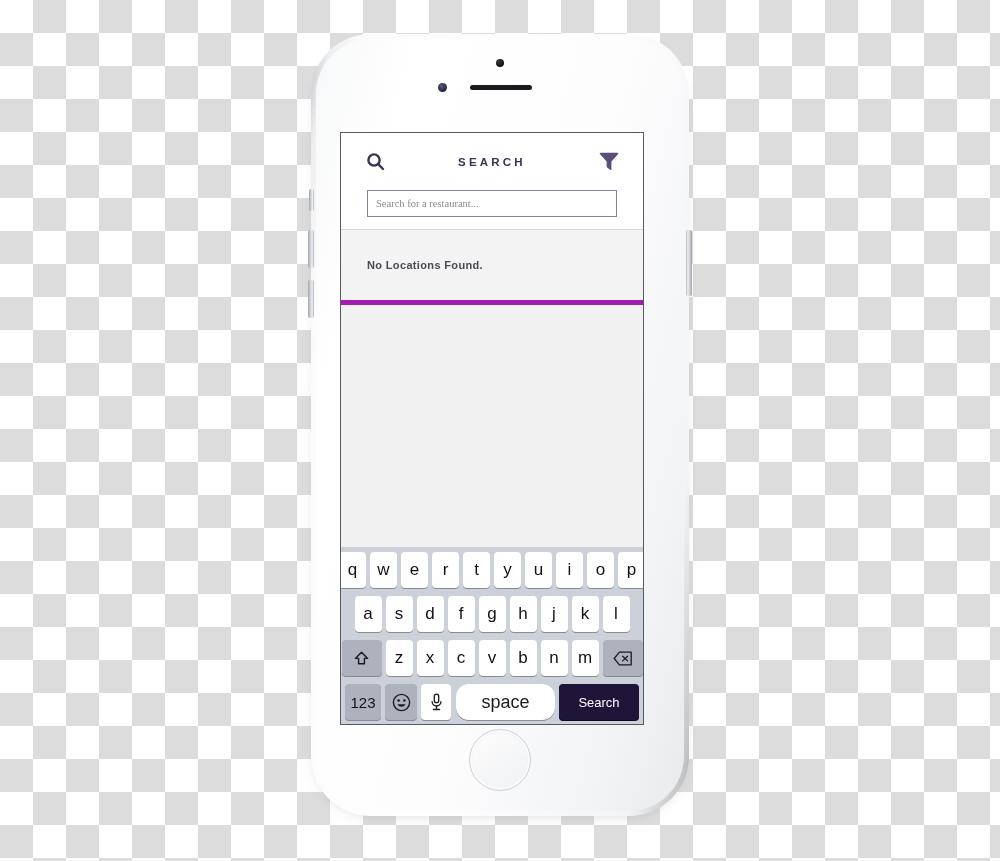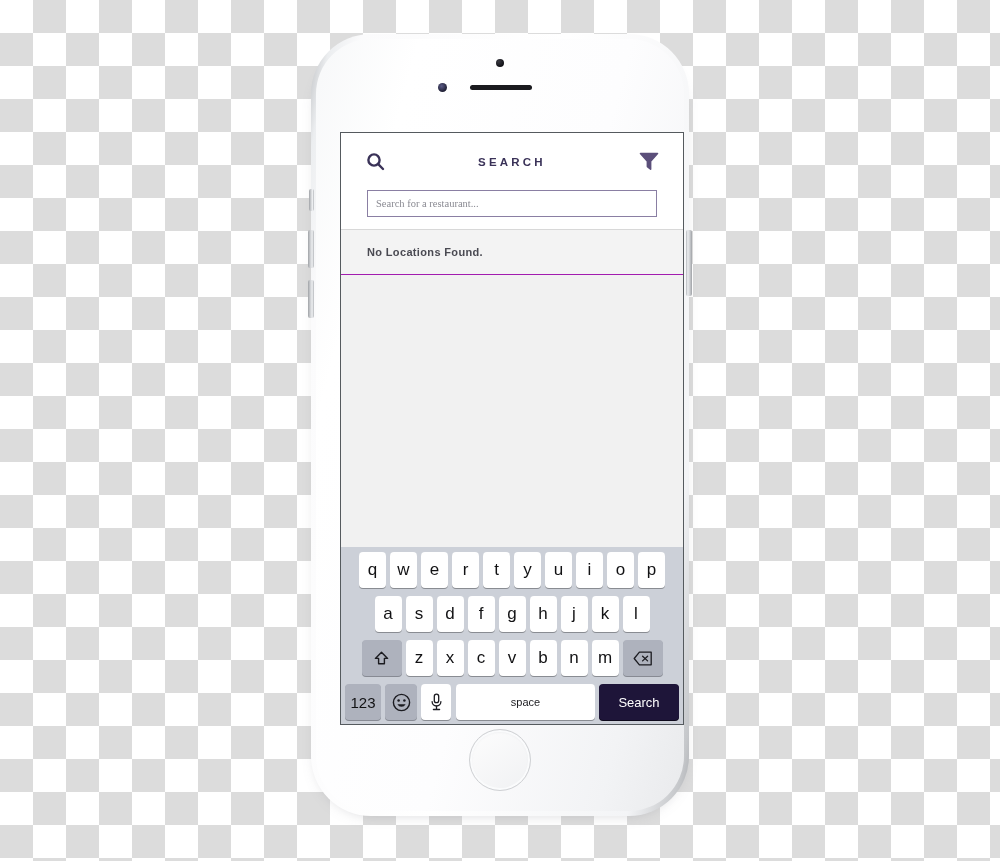--- a/index.html
+++ b/index.html
@@ -92,21 +92,21 @@
     border: 1px solid #cfd1d4;
     box-shadow: inset 0 0 0 2px #fafbfc, inset 0 1px 3px rgba(150,150,160,0.35);
     box-sizing: border-box;
   }
 
   
   #screen {
     position: absolute;
     left: 24px;
     top: 93px;
-    width: 344px;
+    width: 304px;
     height: 593px;
     background: #f1f1f1;
     border: 1px solid #555a5e;
     box-sizing: border-box;
     overflow: hidden;
     display: flex;
     flex-direction: column;
   }
 
   
@@ -152,22 +152,22 @@
     font-family: Liberation Serif, serif;
     outline: none;
     border-radius: 0;
   }
   .search-input::placeholder { color: #8a8a92; }
 
   
   .results-header {
     background: #f3f3f3;
     border-top: 1px solid #d8d8d8;
-    border-bottom: 1px solid #a21caf;
-    padding: 16px 26px;
+    border-bottom: 5px solid #a21caf;
+    padding: 29px 26px;
     flex: none;
   }
   .results-text {
     font-size: 11px;
     font-weight: bold;
     color: #4a4a52;
     letter-spacing: 0.35px;
   }
   .results-body {
     flex: 1;
@@ -202,21 +202,21 @@
     font-family: "Liberation Sans", sans-serif;
     cursor: pointer;
     flex: none;
   }
   .key.letter { width: 27px; margin: 0 2px; }
   .key.grey   { background: #aeb2bd; box-shadow: 0 1px 0 #878a93; }
   .key.wide   { width: 40px; }
   .key.num    { width: 36px; font-size: 15px; }
   .key.emoji  { width: 32px; font-size: 16px; }
   .key.mic    { width: 30px; }
-  .key.space  { flex: 1; margin: 0 3px; font-size: 11px; color: #1b1b1f; }
+  .key.space  { flex: 1; margin: 0 3px; font-size: 18px; color: #1b1b1f; border-radius: 13px; }
   .key.action {
     background: #1e1539;
     color: #ffffff;
     font-size: 13px;
     width: 80px;
     box-shadow: 0 1px 0 #0e0a1c;
   }
   .row2 { padding: 0 13px; }
   .row3-side { margin: 0 2px; }
 

